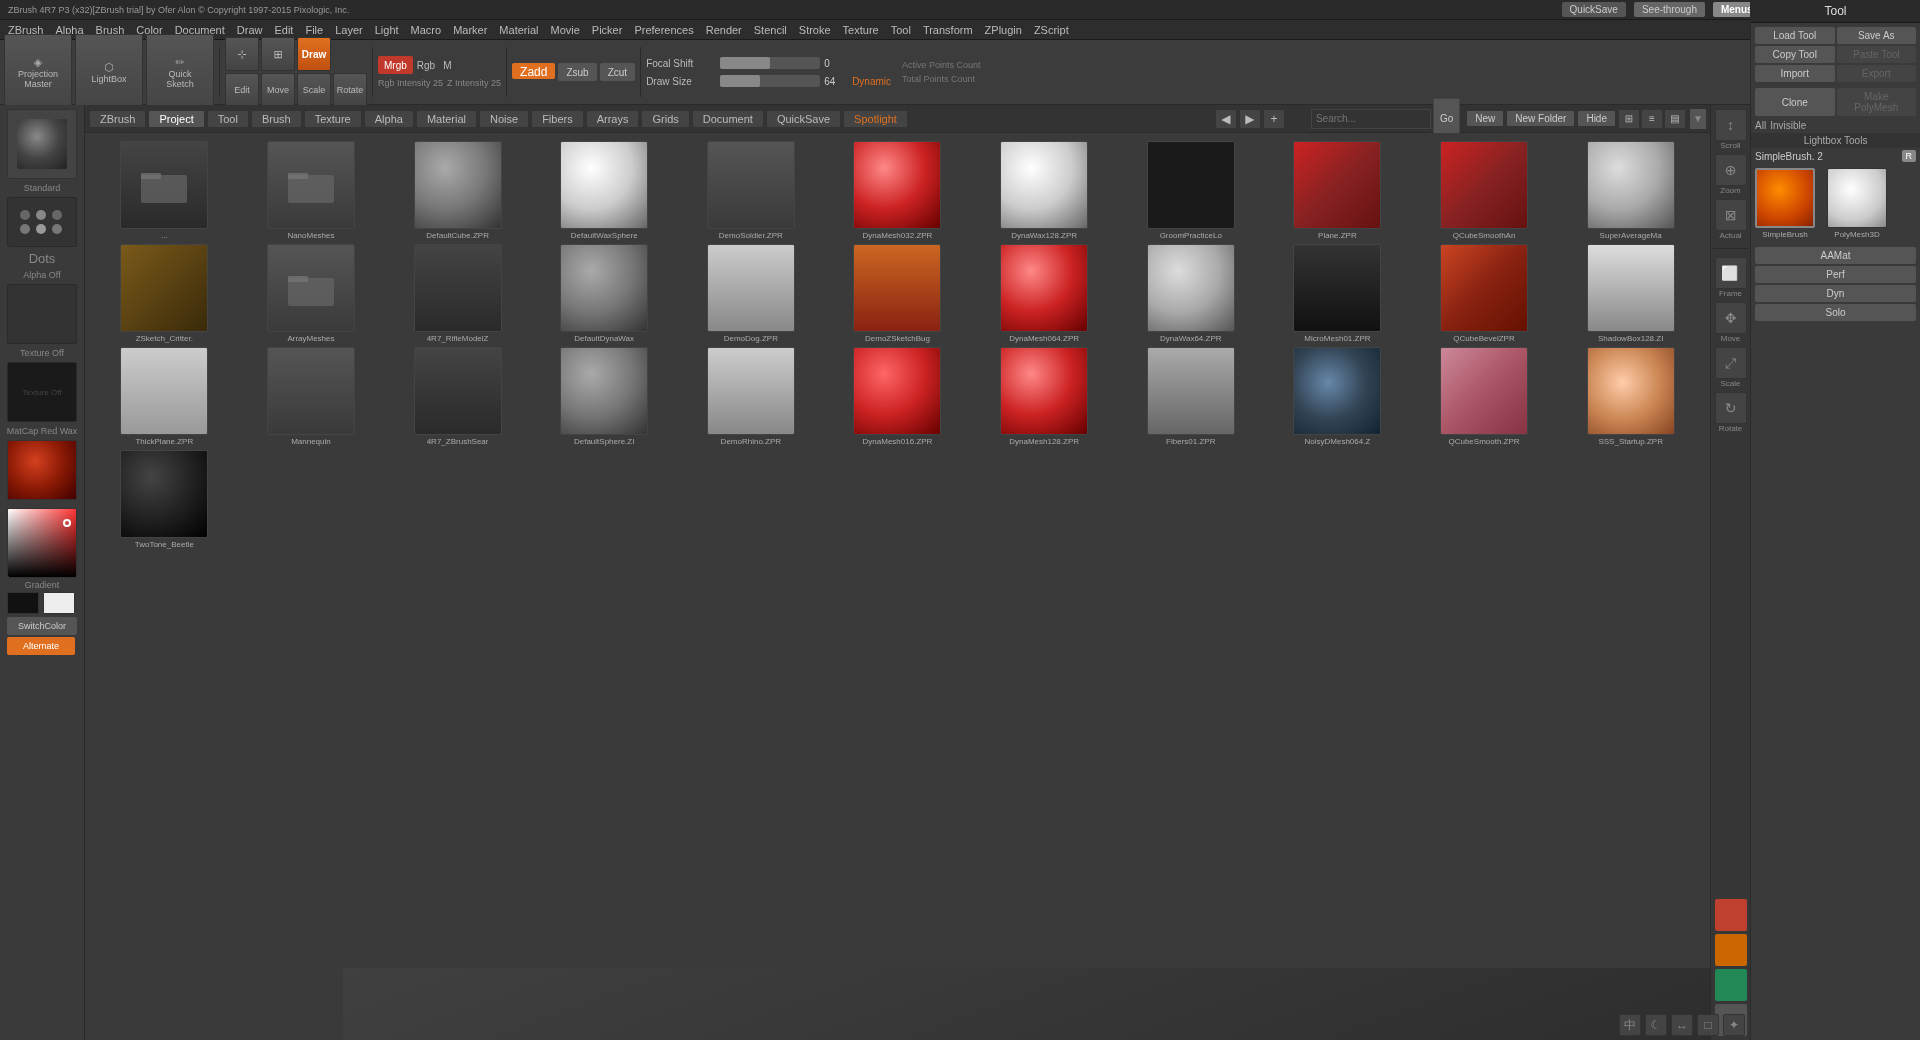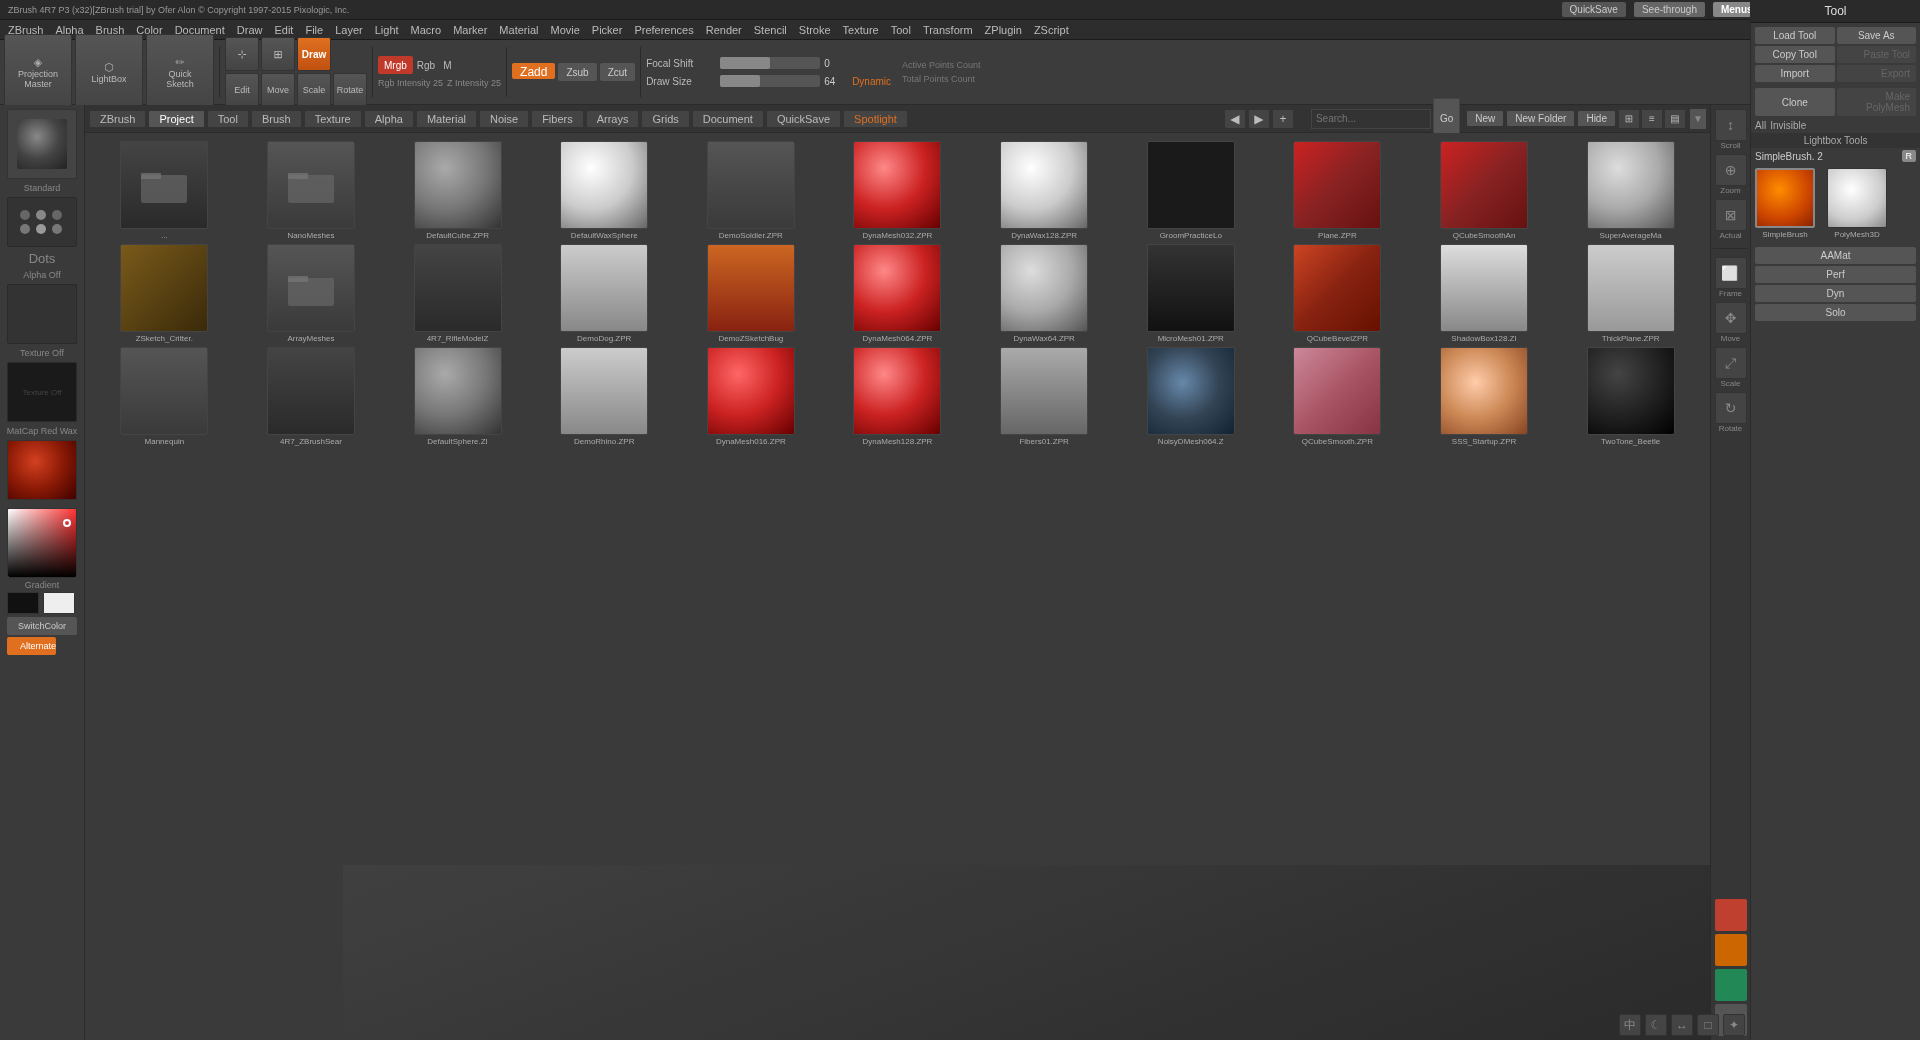--- a/index.html
+++ b/index.html
@@ -279,21 +279,21 @@
     .rp-btn-disabled {
       background: #444;
       color: #666;
       border: none;
       padding: 3px 6px;
       font-size: 10px;
       cursor: not-allowed;
       border-radius: 2px;
       flex: 1;
       min-width: 60px;
-      text-align: right;
+      text-align: center;
     }
 
     .lightbox-tools-label {
       font-size: 10px;
       color: #aaa;
       padding: 2px 4px;
       background: #333;
       text-align: center;
     }
 
@@ -848,21 +848,21 @@
     </div>
 
     <span style="font-size:9px;color:#888;display:block;text-align:center;margin:2px 0;">Gradient</span>
 
     <div style="display:flex;gap:4px;">
       <div style="width:32px;height:22px;background:#111;border:1px solid #333;cursor:pointer;border-radius:1px;"></div>
       <div style="width:32px;height:22px;background:#eee;border:1px solid #333;cursor:pointer;border-radius:1px;"></div>
     </div>
 
     <button class="switchcolor-btn" style="margin-top:3px;width:70px;">SwitchColor</button>
-    <button class="alternate-btn" style="width:49px;text-align:right;">Alternate</button>
+    <button class="alternate-btn" style="width:68px;">Alternate</button>
   </div>
 </div>
 
 <div id="main-content">
 
   <div id="nav-tabs">
     <span class="nav-tab">ZBrush</span>
     <span class="nav-tab active">Project</span>
     <span class="nav-tab">Tool</span>
     <span class="nav-tab">Brush</span>
@@ -878,21 +878,21 @@
     <span class="nav-tab nav-tab-spotlight">Spotlight</span>
 
     <div class="nav-spacer"></div>
 
     <div style="display:flex;gap:2px;align-items:center;">
       <button class="nav-arrow-btn">◀</button>
       <button class="nav-arrow-btn">▶</button>
       <button class="nav-plus-btn">+</button>
     </div>
 
-    <div style="display:flex;gap:2px;align-items:center;margin-left:15px;">
+    <div style="display:flex;gap:2px;align-items:center;margin-left:24px;">
       <input type="text" style="background: rgb(51, 51, 51); border: 1px solid rgb(68, 68, 68); color: rgb(204, 204, 204); font-size: 10px; padding: 2px 4px; width: 120px; height: 20px;" placeholder="Search...">
       <button style="background:#555;color:#ccc;border:1px solid #444;padding:14px 6px;font-size:10px;cursor:pointer;">Go</button>
     </div>
 
     <button class="new-btn" style="margin-left:4px;">New</button>
     <button class="new-btn">New Folder</button>
     <button class="hide-btn">Hide</button>
 
     <div class="view-toggle-group">
       <button class="view-toggle-btn">⊞</button>
@@ -970,20 +970,24 @@
               <rect x="2" y="8" width="20" height="6" rx="1" fill="#777" opacity="0.7"></rect>
             </svg>
           </div>
           <span class="thumb-label">ArrayMeshes</span>
         </div>
         <div class="thumbnail-item">
           <div class="thumb-img thumb-scan"></div>
           <span class="thumb-label">4R7_RifleModelZ</span>
         </div>
         <div class="thumbnail-item">
+          <div class="thumb-img thumb-sphere-gray"></div>
+          <span class="thumb-label">DefaultDynaWax</span>
+        </div>
+        <div class="thumbnail-item">
           <div class="thumb-img thumb-dog"></div>
           <span class="thumb-label">DemoDog.ZPR</span>
         </div>
         <div class="thumbnail-item">
           <div class="thumb-img thumb-sketch-bug"></div>
           <span class="thumb-label">DemoZSketchBug</span>
         </div>
         <div class="thumbnail-item">
           <div class="thumb-img thumb-sphere-red"></div>
           <span class="thumb-label">DynaMesh064.ZPR</span>

